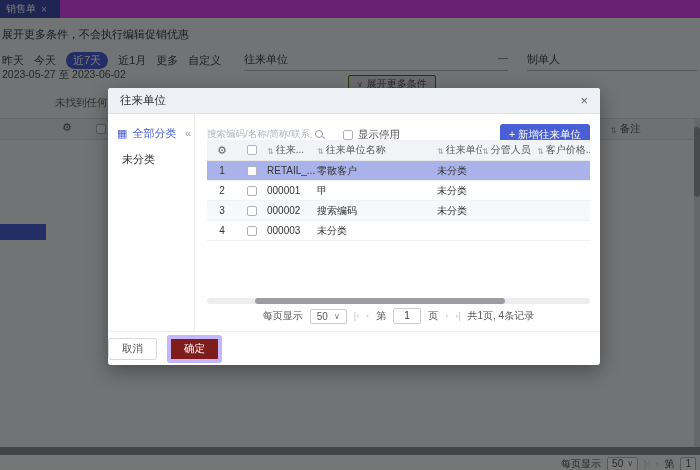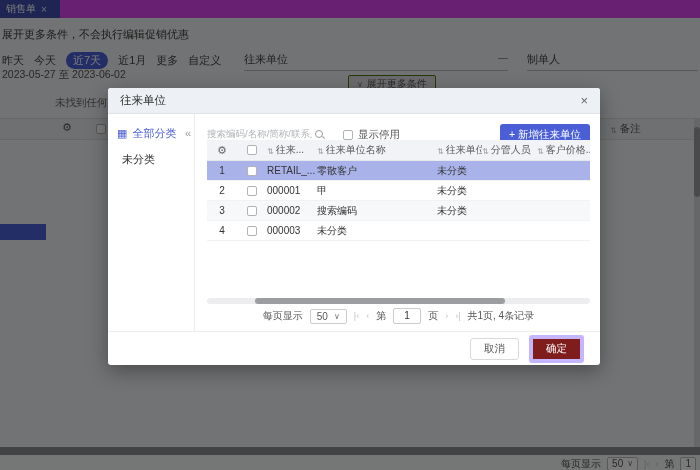--- a/index.html
+++ b/index.html
@@ -78,22 +78,22 @@
   .icon-sort::before{content:"⇅";font-size:8px;color:#9aa0a8}
   .hscroll{position:absolute;left:12px;right:10px;top:184px;height:6px;background:#ededef;border-radius:3px}
   .hscroll .thumb{position:absolute;left:48px;width:250px;height:6px;background:#9b9da1;border-radius:3px;cursor:grab}
   .pager{position:absolute;left:12px;right:10px;top:194px;display:flex;align-items:center;justify-content:center;
          gap:7px;font-size:10px;color:#555}
   .sel-box{border:1px solid #ccc;border-radius:2px;background:#fff;padding:1px 6px;display:flex;gap:6px;align-items:center;cursor:pointer}
   .caret{font-size:7px;color:#888}
   .pg-nav{color:#c0c3c8;font-size:9px;cursor:pointer}
   .pg-input{width:26px;height:14px;border:1px solid #ccc;border-radius:2px;text-align:center;line-height:14px;font-size:10px;color:#333}
   .pg-total{color:#555}
-  .m-footer{height:33px;border-top:1px solid #ececee;display:flex;align-items:center;justify-content:flex-end;
-            gap:10px;padding-right:16px}
+  .m-footer{height:33px;border-top:1px solid #ececee;display:flex;align-items:center;
+            gap:10px;padding-right:40px}
   .btn{font-size:10.5px;padding:3px 13px;border-radius:3px;cursor:pointer}
   .btn-cancel{border:1px solid #d9d9d9;background:#fff;color:#555}
   .btn-ok{background:#7f1d1d;color:#fff;border:4px solid #c4b5fd}
 
   
   .icon-x::before{content:"×"}
   .icon-chev::before{content:"∨";font-size:8px;color:#777}
   .icon-collapse::before{content:"«"}
   .icon-grid::before{content:"▦";font-size:11px}
   .icon-gear::before{content:"⚙"}

